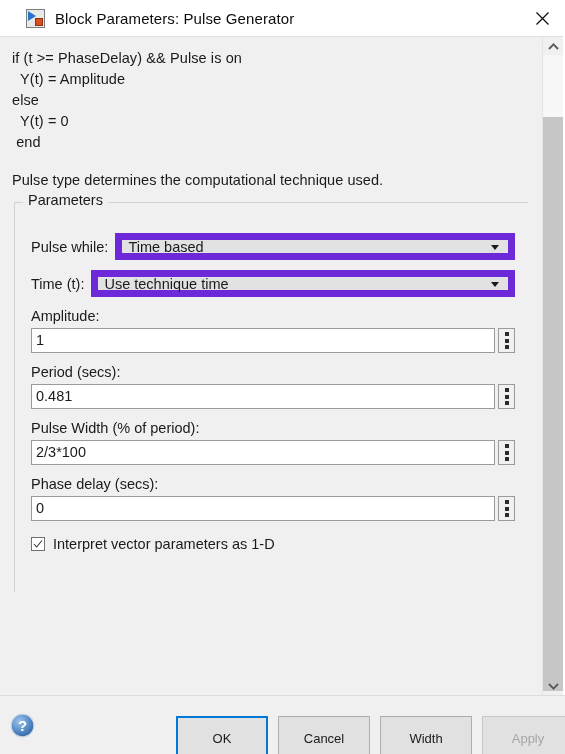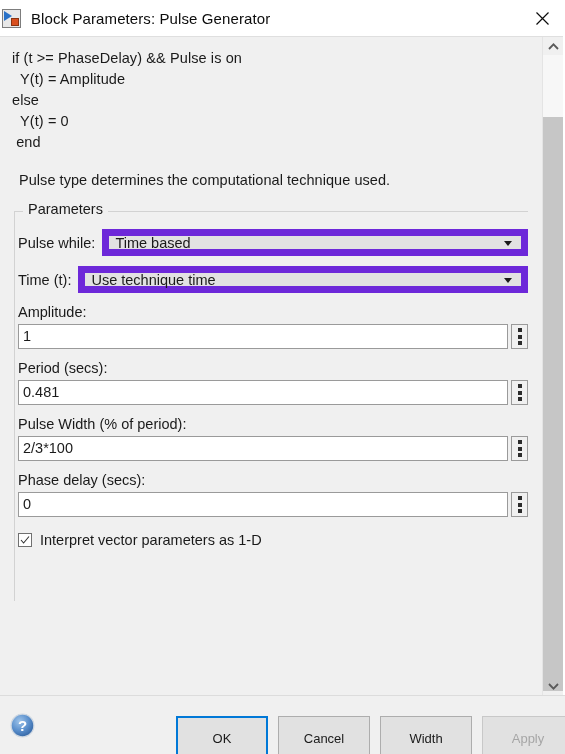--- a/index.html
+++ b/index.html
@@ -18,21 +18,21 @@
   }
 
   
   .titlebar {
     height: 36px;
     background: #ffffff;
     display: flex;
     align-items: center;
     position: relative;
     box-sizing: border-box;
-    padding-left: 2px;
+    padding-left: 26px;
   }
   .title-icon {
     width: 19px;
     height: 19px;
     margin-right: 10px;
     position: relative;
     flex: 0 0 auto;
     background: #e8e8e8;
     border: 1px solid #7d7d7d;
     box-sizing: border-box;
@@ -104,36 +104,36 @@
     font-family: "Liberation Sans", sans-serif;
     font-size: 14.5px;
     line-height: 21px;
     color: #1a1a1a;
     white-space: pre;
     letter-spacing: 0.1px;
   }
 
   
   .desc {
-    margin: 7px;
+    margin: 0;
     line-height: 22px;
     color: #1a1a1a;
     letter-spacing: 0.05px;
   }
   .desc.p1 { margin-top: 16px; }
   .desc.p2 { margin-top: 22px; }
 
   
   .groupbox {
     position: relative;
-    margin-top: 20px;
+    margin-top: 11px;
     border: 1px solid #d2d2d2;
     border-right: none;
     border-bottom: none;
-    padding: 0;
+    padding: 13px;
     box-sizing: border-box;
     height: 390px;
   }
   .group-legend {
     position: absolute;
     top: -11px;
     left: 8px;
     background: #f0f0f0;
     padding: 0 5px;
     font-size: 14.5px;

